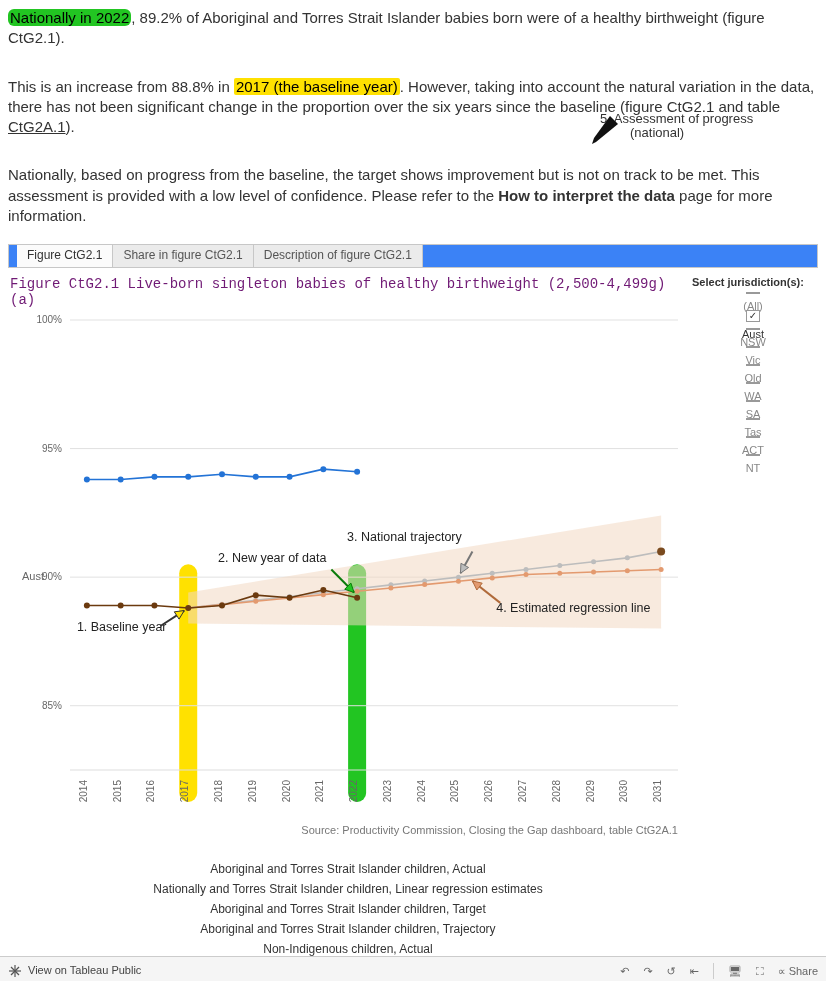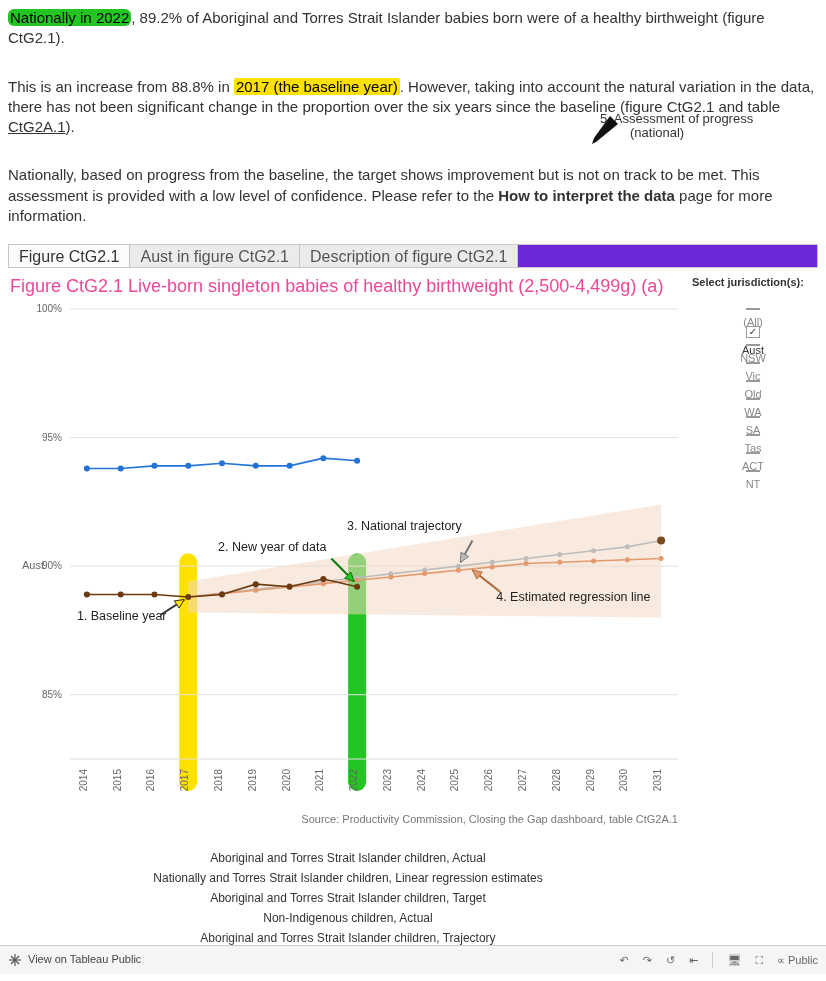--- a/index.html
+++ b/index.html
@@ -12,31 +12,31 @@
     width: 826px;
   }
   .page { padding: 8px 8px 0 8px; }
   p { margin: 0 0  12px 0; line-height: 1.35; font-size: 15px; }
   .hl-green { background: #22c522; color: #000; padding: 0 2px; border-radius: 6px; }
   .hl-yellow { background: #ffe100; color: #000; padding: 0 2px; border-radius: 2px; }
   a.tablelink { color: #333; text-decoration: underline; }
   .annotation-5 { position: absolute; font-size: 13px; color: #333; line-height: 1.1; }
 
   
-  .tabs { display: flex; border: 1px solid #c7c7c7; margin-top: 18px; background: #6d28d9; height: 22px; font-size: 16px; }
+  .tabs { display: flex; border: 1px solid #c7c7c7; margin-top: 18px; background: #3b82f6; height: 22px; font-size: 12px; padding-left: 8px; }
   .tab { padding: 3px 10px; border-right: 1px solid #c7c7c7; cursor: pointer; color: #555; background: #ebebeb; }
   .tab.active { background: #fbfbfb; color: #333; }
 
   .chart-wrap { position: relative; display: flex; }
   .chart-area { position: relative; flex: 1; }
-  .chart-title { font-size: 18px; color: #ec4899; padding: 8px 2px 2px 2px; }
+  .chart-title { font-size: 14px; color: #701a75; padding: 8px 2px 2px 2px; font-family: Liberation Mono, monospace; }
 
   
   .picker { width: 130px; padding: 8px 4px; font-size: 11px; }
-  .picker-title { font-weight: bold; font-size: 11px; margin-bottom: 20px; }
+  .picker-title { font-weight: bold; font-size: 11px; margin-bottom: 4px; }
   .jrow { display: flex; align-items: center; gap: 6px; height: 18px; color: #888; flex-direction: column; }
   .jrow.checked { color: #333; }
   .jbox {
     width: 12px; height: 12px; border: 1px solid #999; display: inline-flex;
     align-items: center; justify-content: center; font-size: 10px; line-height: 1; background: #fff;
   }
   .jrow.checked .jbox::after { content: "✓"; color: #333; }
 
   
   svg.chart { display: block; }
@@ -95,21 +95,21 @@
   <svg style="position:absolute; left:582px; top:116px" width="40" height="30">
     <polygon points="28,0 36,8 14,26 10,28 12,22" fill="#111"></polygon>
   </svg>
 
   <p>
     <span>Nationally, based on progress from the baseline, the target shows improvement but is not on track to be met. This assessment is provided with a low level of confidence. Please refer to the </span><strong>How to interpret the data</strong><span> page for more information.</span>
   </p>
 
   <div class="tabs">
     <div class="tab active">Figure CtG2.1</div>
-    <div class="tab">Aust in figure CtG2.1</div>
+    <div class="tab">Share in figure CtG2.1</div>
     <div class="tab">Description of figure CtG2.1</div>
   </div>
 
   <div class="chart-wrap">
     <div class="chart-area">
       <div class="chart-title">Figure CtG2.1 Live-born singleton babies of healthy birthweight (2,500-4,499g) (a)</div>
       <svg class="chart" id="chart-svg" width="680" height="530">
           <rect class="bar-yellow" x="171.22222222222223" y="254.2857142857143" width="18" height="237.7142857142857" rx="9"></rect>
           <rect class="bar-green" x="340.11111111111114" y="254.2857142857143" width="18" height="237.7142857142857" rx="9"></rect>
           <line class="grid" x1="62" x2="670" y1="395.7142857142857" y2="395.7142857142857" stroke="#e1e1e1"></line>
@@ -216,26 +216,26 @@
           </div>
         <div class="legend-row">
             <span class="legend-swatch" style="background:#e39a6f"></span>
             <span>Nationally and Torres Strait Islander children, Linear regression estimates</span>
           </div>
         <div class="legend-row">
             <span class="legend-swatch" style="background:#7a4a1e"></span>
             <span>Aboriginal and Torres Strait Islander children, Target</span>
           </div>
         <div class="legend-row">
+            <span class="legend-swatch" style="background:#bdbdbd"></span>
+            <span>Aboriginal and Torres Strait Islander children, Trajectory</span>
+          </div>
+        <div class="legend-row">
             <span class="legend-swatch" style="background:#2373d6"></span>
             <span>Non-Indigenous children, Actual</span>
-          </div>
-        <div class="legend-row">
-            <span class="legend-swatch" style="background:#bdbdbd"></span>
-            <span>Aboriginal and Torres Strait Islander children, Trajectory</span>
           </div>
       </div>
     </div>
 
     <div class="picker">
       <div class="picker-title">Select jurisdiction(s):</div>
       <div id="picker-list">
           <div class="jrow">
             <span class="jbox"></span>
             <span>(All)</span>
@@ -294,15 +294,15 @@
     <span>View on Tableau Public</span>
   </div>
   <div class="right">
     <span>↶</span>
     <span>↷</span>
     <span>↺</span>
     <span>⇤</span>
     <span class="divider"></span>
     <span>🖥</span>
     <span>⛶</span>
-    <span>∝ <span>Public</span></span>
+    <span>∝ <span>Share</span></span>
   </div>
 </div>
 
 </body></html>

